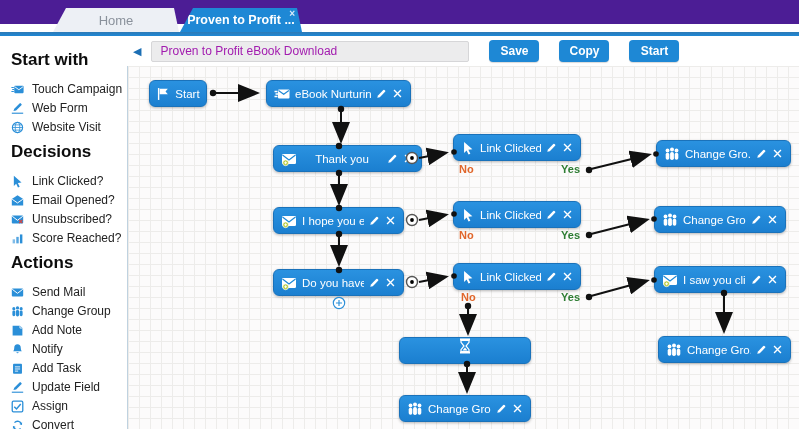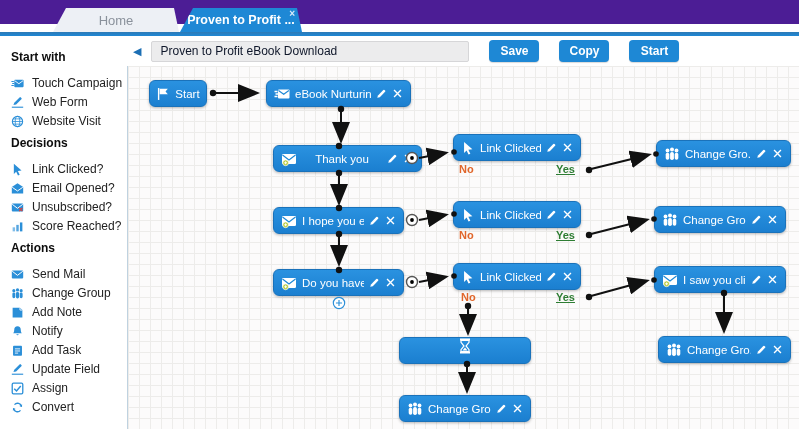--- a/index.html
+++ b/index.html
@@ -10,47 +10,47 @@
   .tab{position:absolute;top:8px;height:24px;display:flex;align-items:center;justify-content:center;
        font-size:13px;clip-path:polygon(13px 0%,calc(100% - 5px) 0%,100% 100%,0% 100%);}
   .tab-home{left:53px;width:126px;background:#edf0f5;color:#8a919b;}
   .tab-active{left:180px;width:122px;background:#1e88d5;color:#fff;font-weight:bold;font-size:12.5px;}
   .tab-close{position:absolute;top:1px;right:7px;font-size:10px;color:#d9ecfa;line-height:10px;cursor:pointer;}
   .tab-underline{position:absolute;left:0;top:32px;width:799px;height:4px;
        background:linear-gradient(180deg,#2d7ab6,#1e88d5);}
   
   .sidebar{position:absolute;left:0;top:36px;width:127px;bottom:0;background:#fff;
        padding:6px 0 0 11px;box-sizing:border-box;}
-  .side-h{font-size:12px;font-weight:bold;color:#0d0d0d;margin:8px 0 7px;}
+  .side-h{font-size:17px;font-weight:bold;color:#0d0d0d;margin:8px 0 7px;}
   .side-item{display:flex;align-items:flex-end;gap:8px;height:19px;font-size:12px;font-weight:normal;color:#222;cursor:pointer;}
   .side-item svg{width:13px;height:13px;color:#2b8fd8;--flap:#fff;flex:0 0 auto;}
   
   .toolbar{position:absolute;left:127px;top:36px;right:0;height:30px;background:#fff;
        display:flex;align-items:center;}
   .collapse{color:#1c6fb4;font-size:11px;margin-left:6px;cursor:pointer;}
   .name-input{margin-left:10px;width:300px;height:17px;background:#ececed;border:1px solid #d6d6d8;
-       border-radius:2px;font-size:12px;color:#0f172a;padding:1px 8px;font-family:"Liberation Sans",sans-serif;}
+       border-radius:2px;font-size:12px;color:#a21caf;padding:1px 8px;font-family:"Liberation Sans",sans-serif;}
   .tbtn{margin-left:20px;height:22px;min-width:50px;padding:0 10px;background:#1e88d5;color:#fff;
        border:none;border-radius:4px;font-size:12px;font-weight:bold;cursor:pointer;
        font-family:"Liberation Sans",sans-serif;box-shadow:0 1px 1px rgba(0,0,0,.15);}
   
   .canvas{position:absolute;left:127px;top:66px;width:672px;height:363px;border-left:1px solid #bfd2e0;
        background-color:#fcfbfb;box-sizing:border-box;
        background-image:linear-gradient(#edecea 1px,transparent 1px),
                         linear-gradient(90deg,#edecea 1px,transparent 1px);
        background-size:11px 11px;}
   .node{position:absolute;height:27px;background:linear-gradient(180deg,#2a92e0,#1b7fd0);
        border:1px solid #1a72ba;border-radius:6px;display:flex;align-items:center;gap:5px;
        padding:0 7px;box-sizing:border-box;color:#fff;box-shadow:0 1px 3px rgba(0,0,0,.28);z-index:2;cursor:pointer;}
   .nicon{width:16px;height:16px;color:#fff;--flap:#1e88d5;flex:0 0 auto;}
   .nlabel{flex:1;text-align:center;font-size:11.5px;white-space:nowrap;overflow:hidden;}
   .aicon{width:11px;height:11px;color:#fff;flex:0 0 auto;cursor:pointer;}
   .branch{position:absolute;font-size:11px;font-weight:bold;z-index:2;}
   .branch.no{color:#e0662b;}
-  .branch.yes{color:#2e7d33;width:24px;text-align:left;text-decoration:underline;}
+  .branch.yes{color:#2e7d33;width:24px;text-align:right;}
   .wires{position:absolute;left:0;top:0;width:672px;height:363px;z-index:3;pointer-events:none;}
   .pluscirc{position:absolute;width:14px;height:14px;color:#2b8fd8;z-index:2;cursor:pointer;}
 </style>
 </head>
 <body>
 
 <svg width="0" height="0" style="position:absolute" aria-hidden="true">
   <defs>
     <symbol id="s-mail" viewBox="0 0 16 16">
         <rect x="1" y="3" width="14" height="10" rx="1.2" fill="currentColor"></rect>

